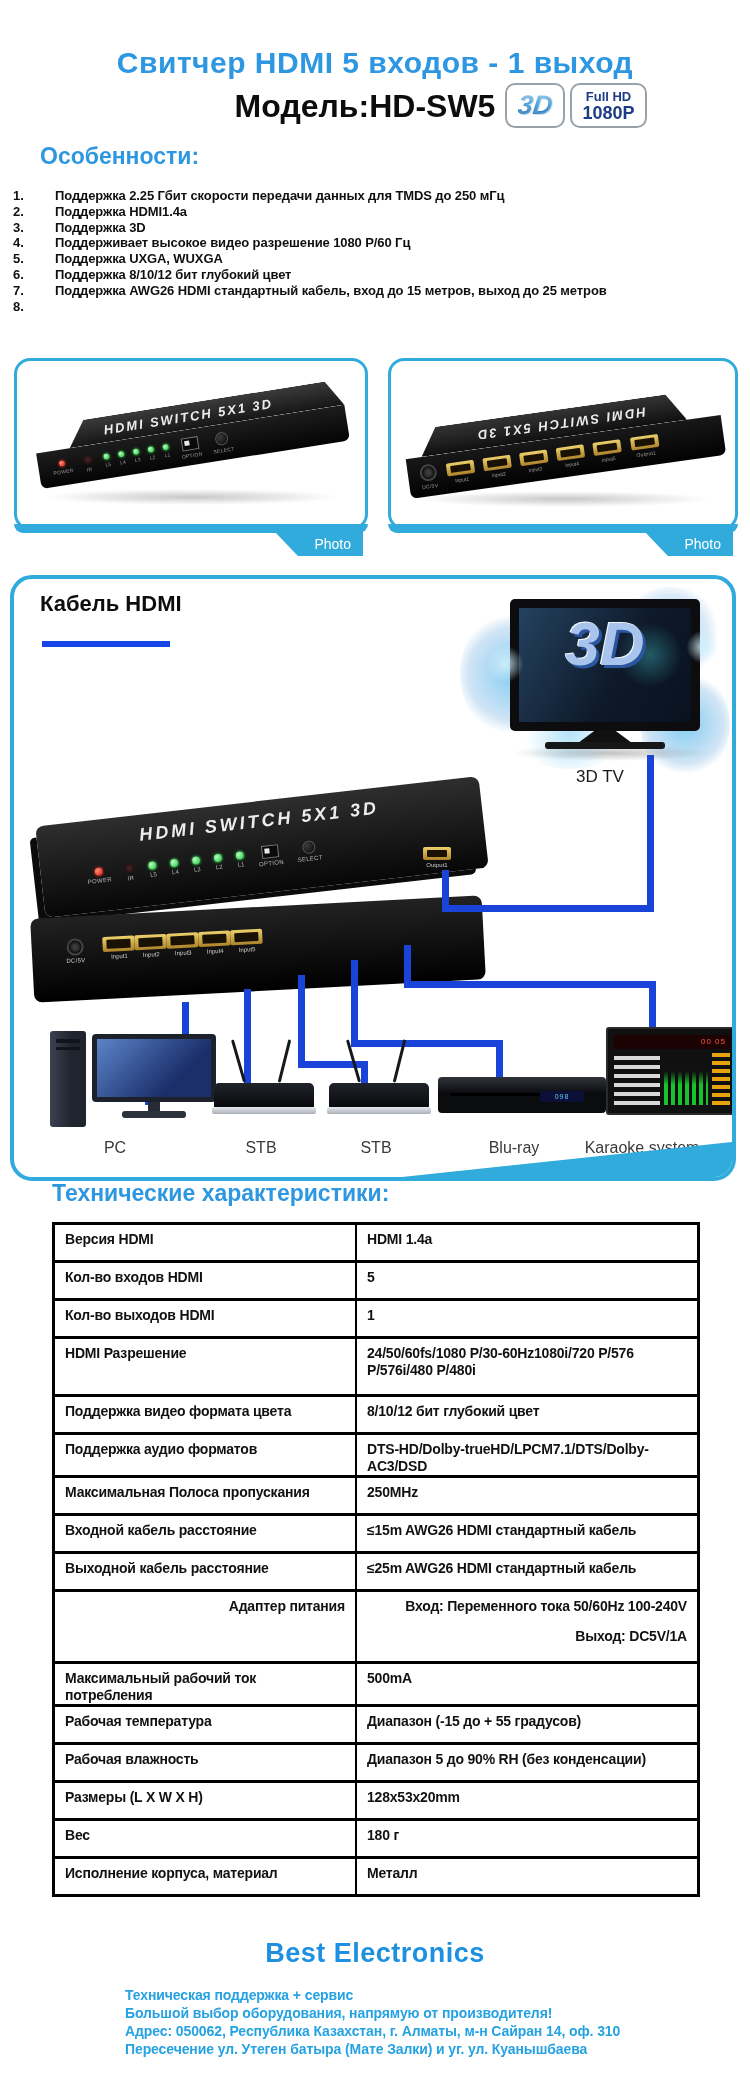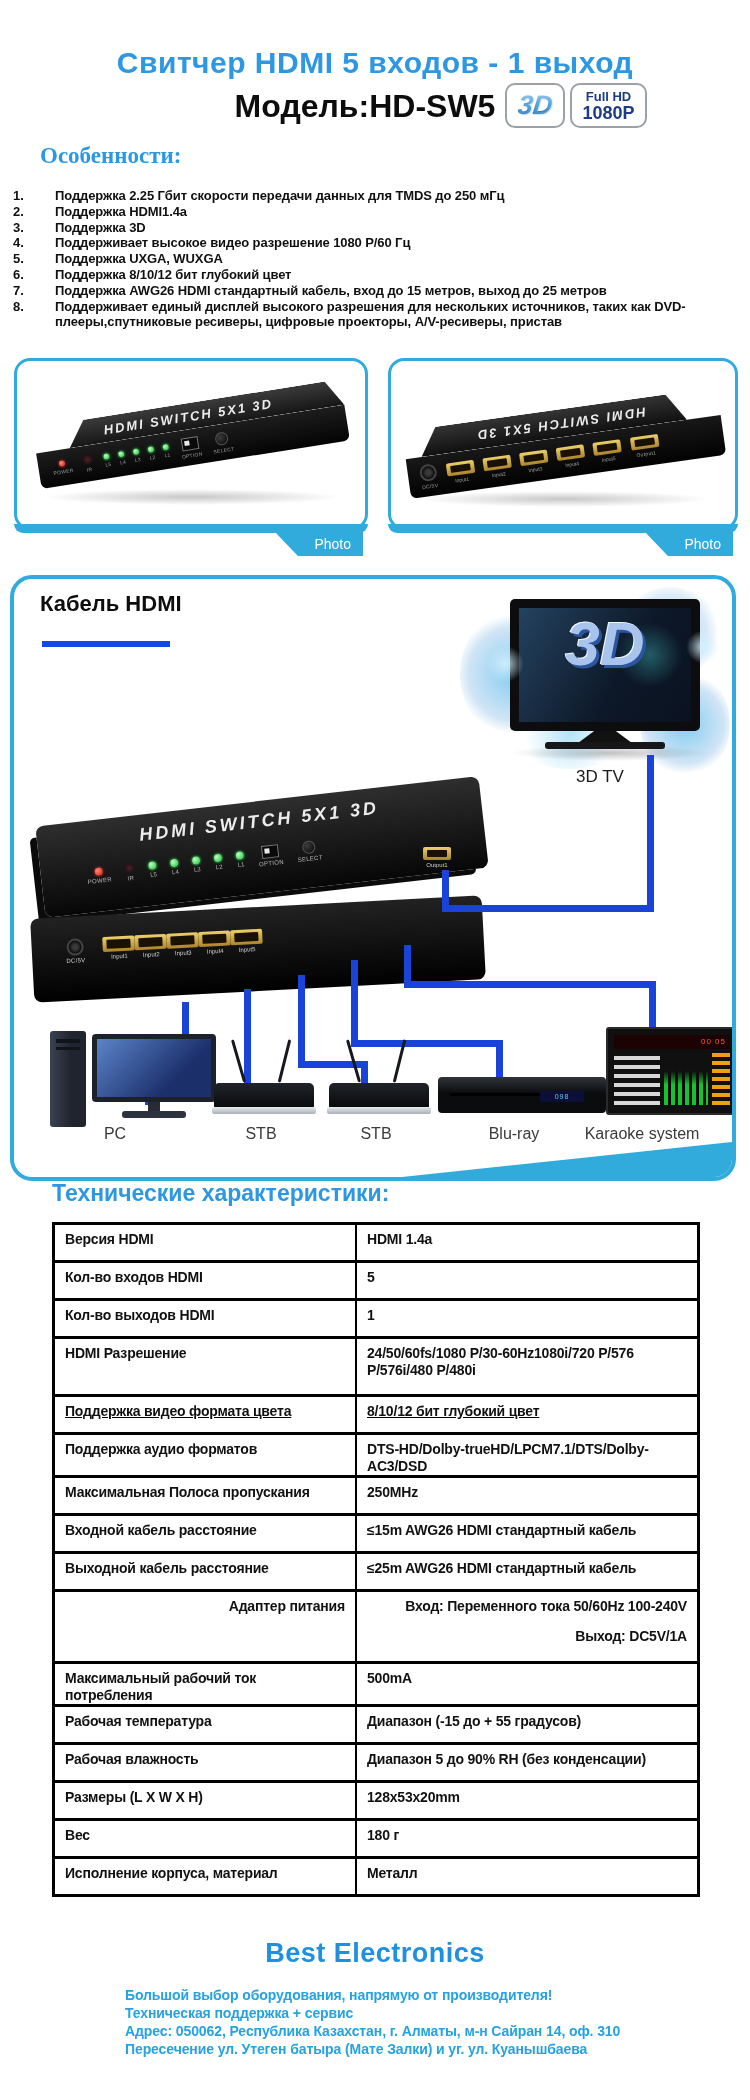--- a/index.html
+++ b/index.html
@@ -18,21 +18,21 @@
   .badge-hd{width:77px;}
   .b3d{font-size:27px;font-weight:bold;font-style:italic;
     background:linear-gradient(180deg,#bfe2f7 0%,#4e9fd9 45%,#1d63a8 100%);
     -webkit-background-clip:text;background-clip:text;color:transparent;
     text-shadow:1px 1px 0 rgba(120,180,220,.35);transform:skewX(-6deg);}
   .hd1{font-size:13px;font-weight:bold;color:#1c3c86;line-height:14px;}
   .hd2{font-size:18px;font-weight:bold;color:#1c3c86;line-height:18px;}
 
   
   .sec{position:absolute;margin:0;font-size:23px;font-weight:bold;color:#2e97e2;}
-  .feat-head{left:40px;top:143px;font-family:Liberation Serif, serif;}
+  .feat-head{left:40px;top:143px;}
   .specs-head{left:52px;top:1180px;}
 
   
   .features{position:absolute;left:0;top:188px;width:710px;}
   .feat-item{position:relative;padding-left:55px;font-size:13px;font-weight:bold;
     color:#101010;line-height:15.8px;letter-spacing:-.1px;}
   .feat-num{position:absolute;left:13px;}
 
   
   .photo-box{position:absolute;height:172px;border:3px solid #31abdc;border-radius:16px;
@@ -153,21 +153,21 @@
   .ka-disp{position:absolute;left:6px;top:6px;right:6px;height:14px;background:#1c0202;
     color:#ff5a3c;font-size:8px;text-align:right;line-height:14px;padding-right:4px;letter-spacing:1px;}
   .ka-btns{position:absolute;left:6px;top:24px;width:46px;bottom:8px;
     background:repeating-linear-gradient(0deg,#d8d8d8 0 4px,#101010 4px 9px),
                repeating-linear-gradient(90deg,transparent 0 9px,#101010 9px 12px);}
   .ka-vu{position:absolute;left:56px;right:28px;bottom:8px;height:34px;
     background:repeating-linear-gradient(90deg,#16c22e 0 4px,#0a0a0a 4px 7px);
     -webkit-mask-image:linear-gradient(0deg,#000 60%,transparent);mask-image:linear-gradient(0deg,#000 60%,transparent);}
   .ka-side{position:absolute;right:6px;top:24px;width:18px;bottom:8px;
     background:repeating-linear-gradient(0deg,#e8a20c 0 4px,#101010 4px 8px);}
-  .dev-label{position:absolute;top:546px;text-align:center;font-size:16px;color:#3a3a3a;}
+  .dev-label{position:absolute;top:560px;text-align:center;font-size:16px;color:#3a3a3a;}
 
   .swoosh{position:absolute;right:0;bottom:0;width:330px;height:35px;background:#31abdc;
     clip-path:polygon(0 100%,100% 0,100% 100%);}
 
   
   .specs{position:absolute;left:52px;top:1222px;width:648px;border-collapse:collapse;
     border:3px solid #000;table-layout:fixed;}
   .specs td{border-top:3px solid #000;vertical-align:top;font-size:14px;font-weight:bold;
     color:#111;letter-spacing:-.2px;padding:6px 10px 0 10px;line-height:17px;}
   td.spec-label{width:280px;}
@@ -197,21 +197,21 @@
 
 <h2 class="sec feat-head">Особенности:</h2>
 <div class="features">
     <div class="feat-item"><span class="feat-num">1.</span><span>Поддержка 2.25 Гбит скорости передачи данных для TMDS до 250 мГц</span></div>
     <div class="feat-item"><span class="feat-num">2.</span><span>Поддержка HDMI1.4a</span></div>
     <div class="feat-item"><span class="feat-num">3.</span><span>Поддержка 3D</span></div>
     <div class="feat-item"><span class="feat-num">4.</span><span>Поддерживает высокое видео разрешение 1080 P/60 Гц</span></div>
     <div class="feat-item"><span class="feat-num">5.</span><span>Поддержка UXGA, WUXGA</span></div>
     <div class="feat-item"><span class="feat-num">6.</span><span>Поддержка 8/10/12 бит глубокий цвет</span></div>
     <div class="feat-item"><span class="feat-num">7.</span><span>Поддержка AWG26 HDMI стандартный кабель, вход до 15 метров, выход до 25 метров</span></div>
-    <div class="feat-item"><span class="feat-num">8.</span><span>Поддерживает единый дисплей высокого разрешения для нескольких источников, таких как DVD-плееры,спутниковые ресиверы, цифровые проекторы, A/V-ресиверы, пристав</span></div>
+    <div class="feat-item"><span class="feat-num">8.</span></div>
   </div>
 
 <div class="photo-box pb-left">
   <div class="dev-front">
     <div class="df-top">
       <span class="brand">HDMI SWITCH 5X1 3D</span>
     </div>
     <div class="df-face">
       <div class="ctl">
           <i class="dot red"></i>
@@ -487,21 +487,21 @@
         <td class="spec-value">
           <div>1</div>
         </td>
       </tr>
       <tr style="height: 58px;">
         <td class="spec-label">HDMI Разрешение</td>
         <td class="spec-value">
           <div>24/50/60fs/1080 P/30-60Hz1080i/720 P/576 P/576i/480 P/480i</div>
         </td>
       </tr>
-      <tr style="height: 38px; text-decoration: underline;">
+      <tr style="height: 38px;">
         <td class="spec-label">Поддержка видео формата цвета</td>
         <td class="spec-value">
           <div>8/10/12 бит глубокий цвет</div>
         </td>
       </tr>
       <tr style="height: 38px; margin-top: 45px;">
         <td class="spec-label">Поддержка аудио форматов</td>
         <td class="spec-value">
           <div>DTS-HD/Dolby-trueHD/LPCM7.1/DTS/Dolby-AC3/DSD</div>
         </td>
@@ -565,17 +565,17 @@
         <td class="spec-label">Исполнение корпуса, материал</td>
         <td class="spec-value">
           <div>Металл</div>
         </td>
       </tr>
     </tbody>
 </table>
 
 <div class="company">Best Electronics</div>
 <div class="footer-lines">
+    <div class="footer-line">Техническая поддержка + сервис</div>
     <div class="footer-line">Большой выбор оборудования, напрямую от производителя!</div>
-    <div class="footer-line">Техническая поддержка + сервис</div>
     <div class="footer-line">Адрес: 050062, Республика Казахстан, г. Алматы, м-н Сайран 14, оф. 310</div>
     <div class="footer-line">Пересечение ул. Утеген батыра (Мате Залки) и уг. ул. Куанышбаева</div>
   </div>
 
 </body></html>

